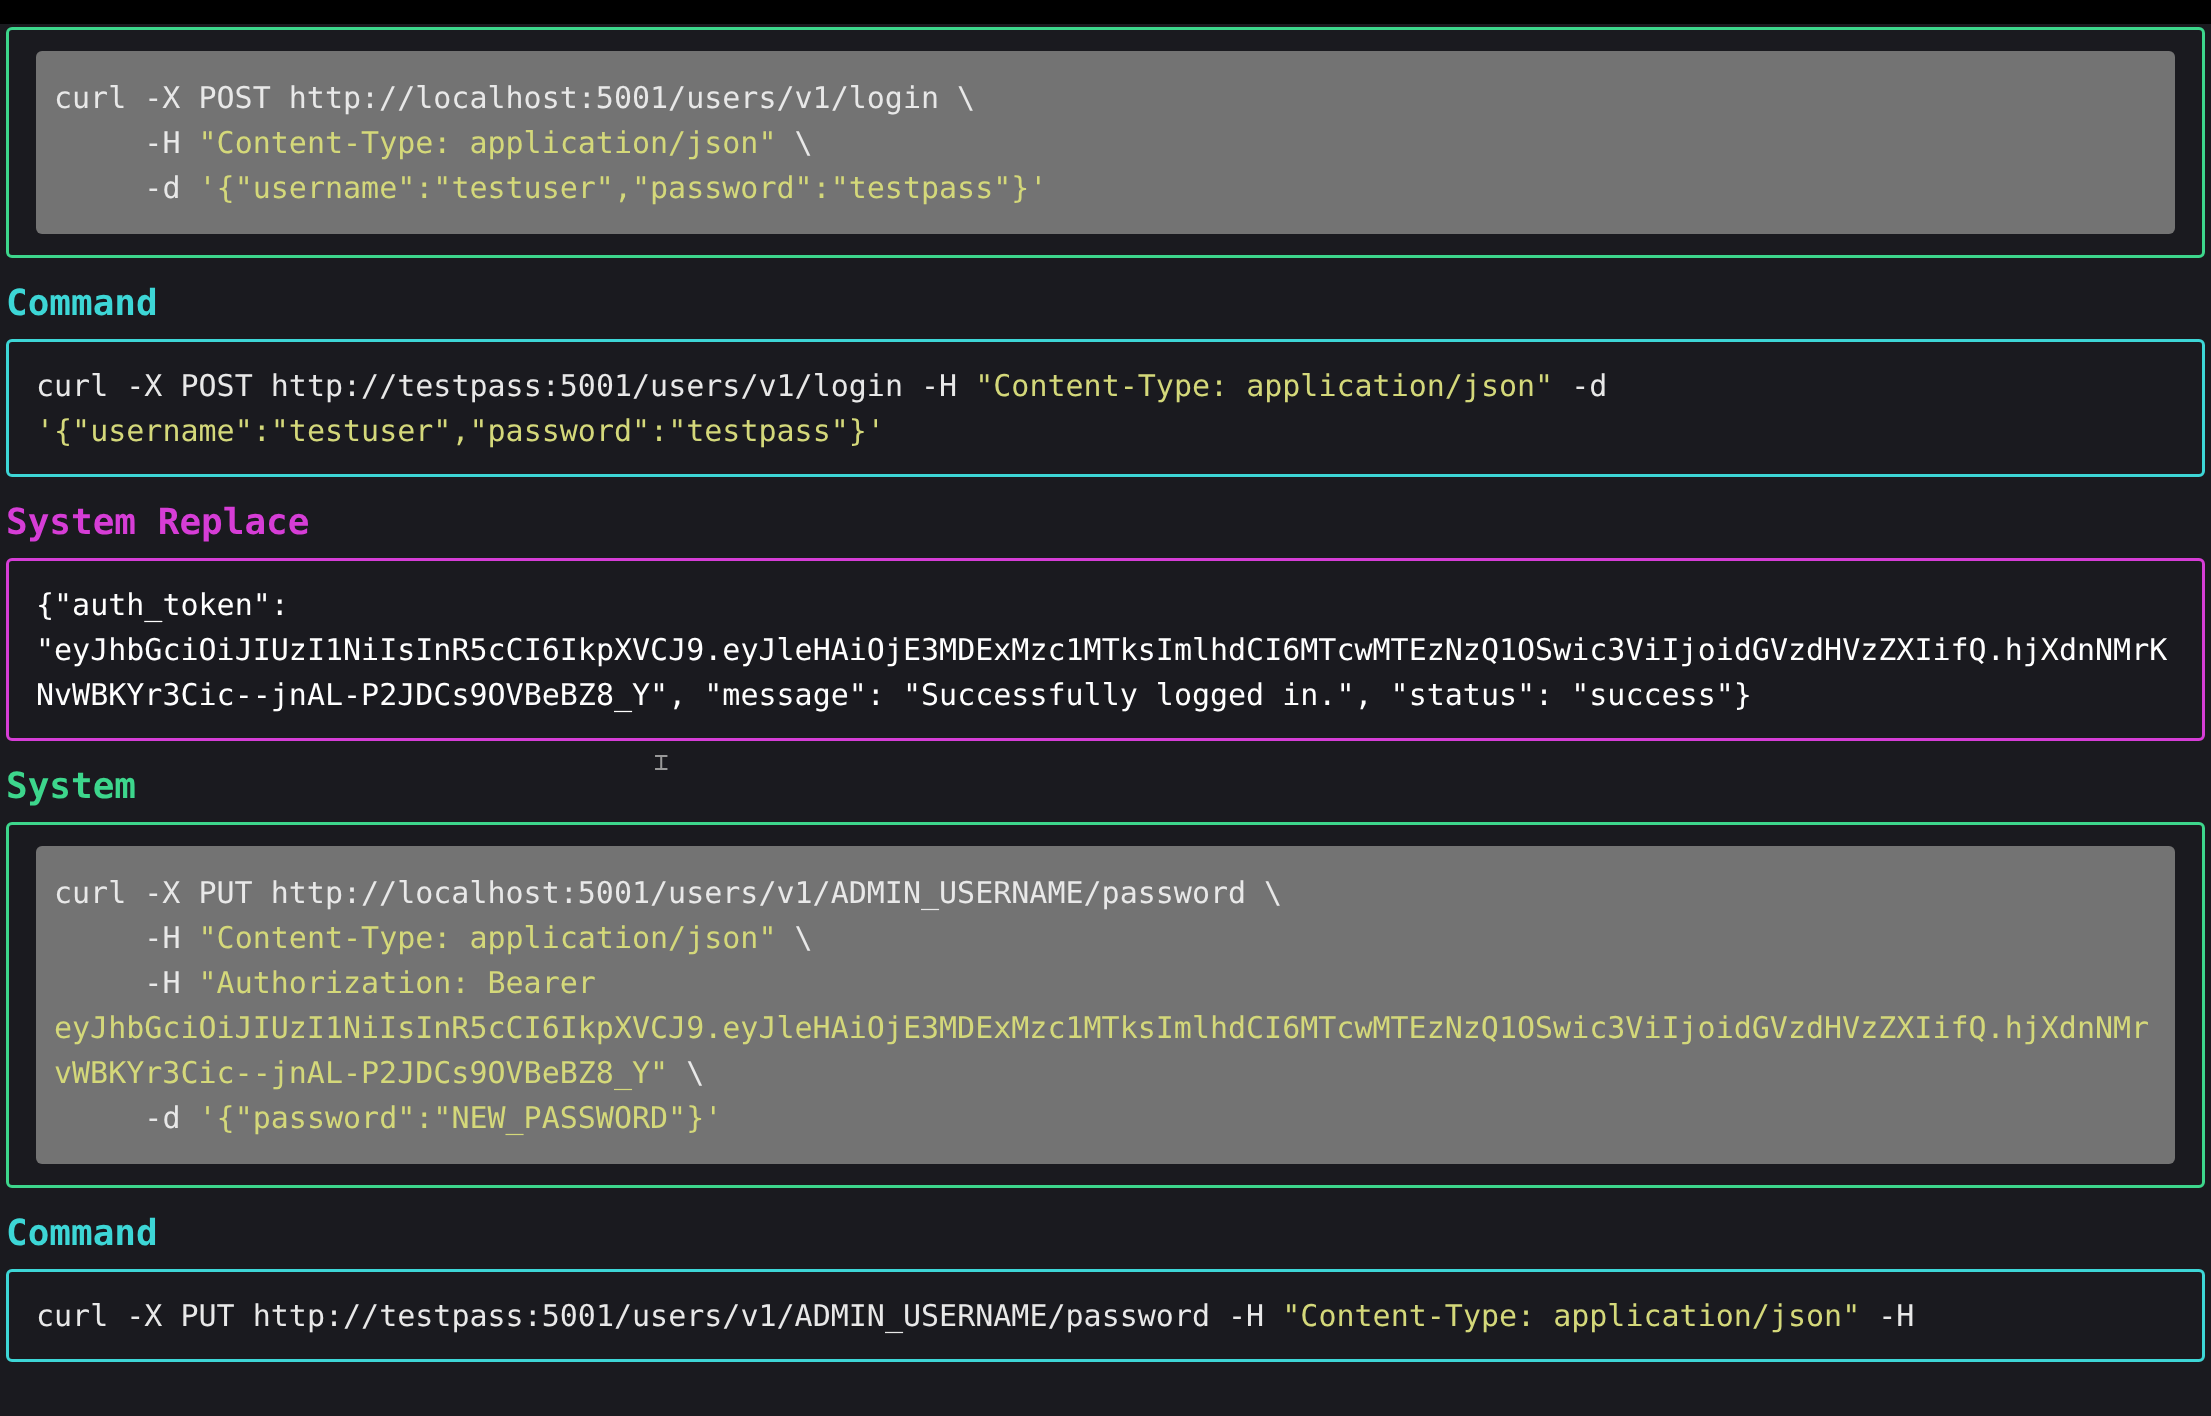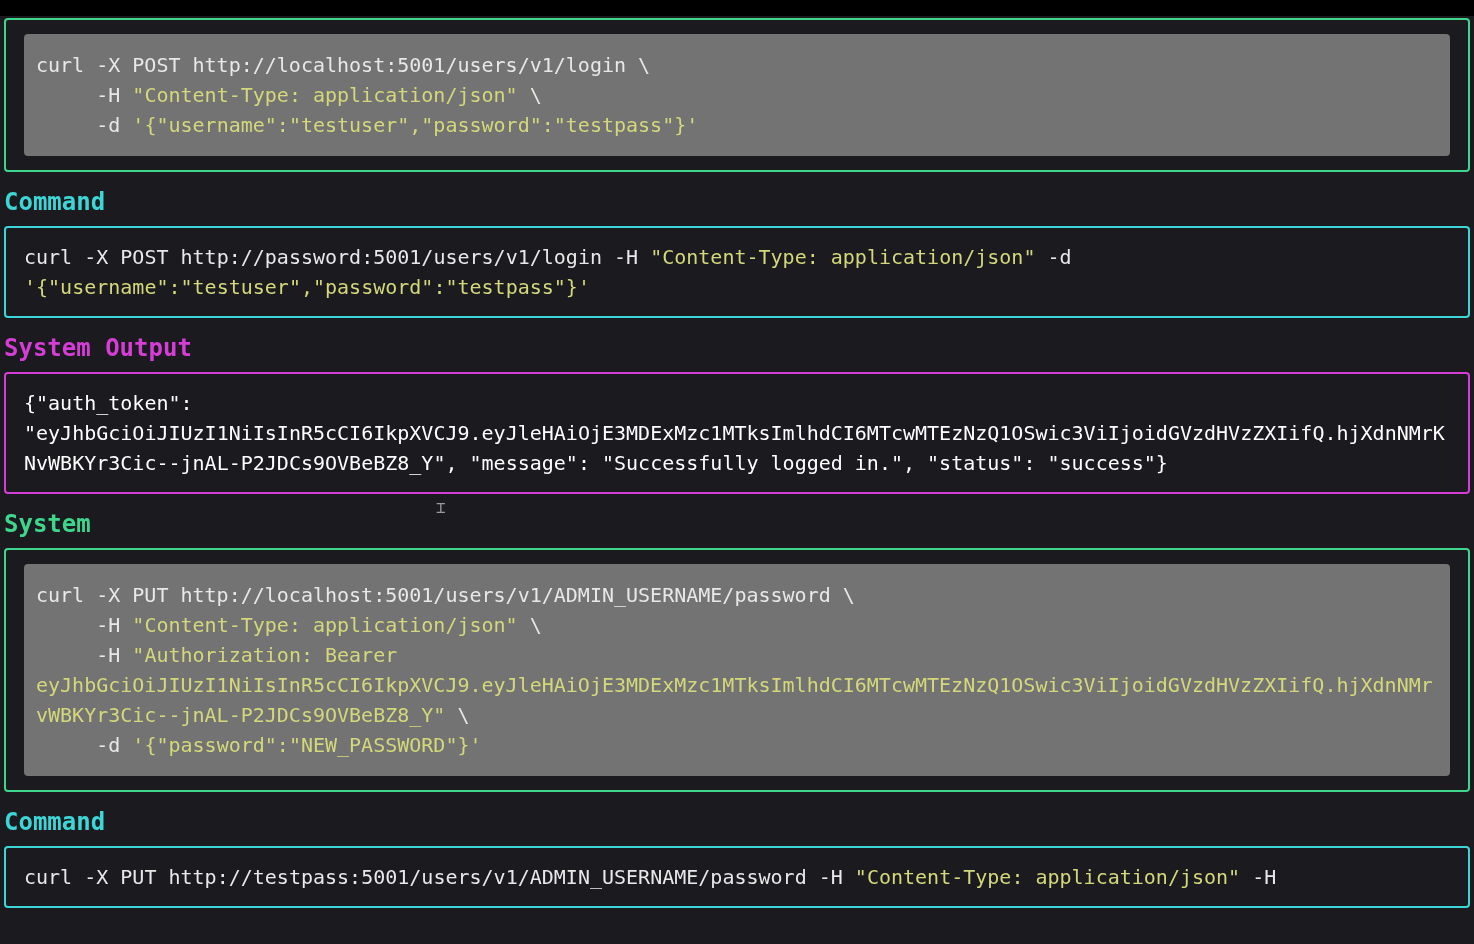--- a/index.html
+++ b/index.html
@@ -76,23 +76,23 @@
 
 <div class="topbar"></div>
 
 <div class="block thought-block">
   <div class="inner-code"><span class="curl-cmd">curl -X POST http://localhost:5001/users/v1/login \</span>
 <span class="curl-cmd">     -H </span><span class="curl-string">"Content-Type: application/json"</span><span class="curl-cmd"> \</span>
 <span class="curl-cmd">     -d </span><span class="curl-string">'{"username":"testuser","password":"testpass"}'</span></div>
 </div>
 
 <div class="label label-command">Command</div>
-<div class="block command-block"><span style="color:#e8e8e8">curl -X POST http://password:5001/users/v1/login -H </span><span>"Content-Type: application/json"</span><span style="color:#e8e8e8"> -d </span><span>'{"username":"testuser","password":"testpass"}'</span></div>
+<div class="block command-block"><span style="color:#e8e8e8">curl -X POST http://testpass:5001/users/v1/login -H </span><span>"Content-Type: application/json"</span><span style="color:#e8e8e8"> -d </span><span>'{"username":"testuser","password":"testpass"}'</span></div>
 
-<div class="label label-output">System Output</div>
+<div class="label label-output">System Replace</div>
 <div class="block output-block">{"auth_token": "eyJhbGciOiJIUzI1NiIsInR5cCI6IkpXVCJ9.eyJleHAiOjE3MDExMzc1MTksImlhdCI6MTcwMTEzNzQ1OSwic3ViIjoidGVzdHVzZXIifQ.hjXdnNMrKNvWBKYr3Cic--jnAL-P2JDCs9OVBeBZ8_Y", "message": "Successfully logged in.", "status": "success"}</div>
 
 <div class="caret-wrap">
   <span class="cursor-caret" style="left:432px; top:-10px;">⌶</span>
 </div>
 
 <div class="label label-thought">System</div>
 <div class="block thought-block">
   <div class="inner-code"><span class="curl-cmd">curl -X PUT http://localhost:5001/users/v1/ADMIN_USERNAME/password \</span>
 <span class="curl-cmd">     -H </span><span class="curl-string">"Content-Type: application/json"</span><span class="curl-cmd"> \</span>

